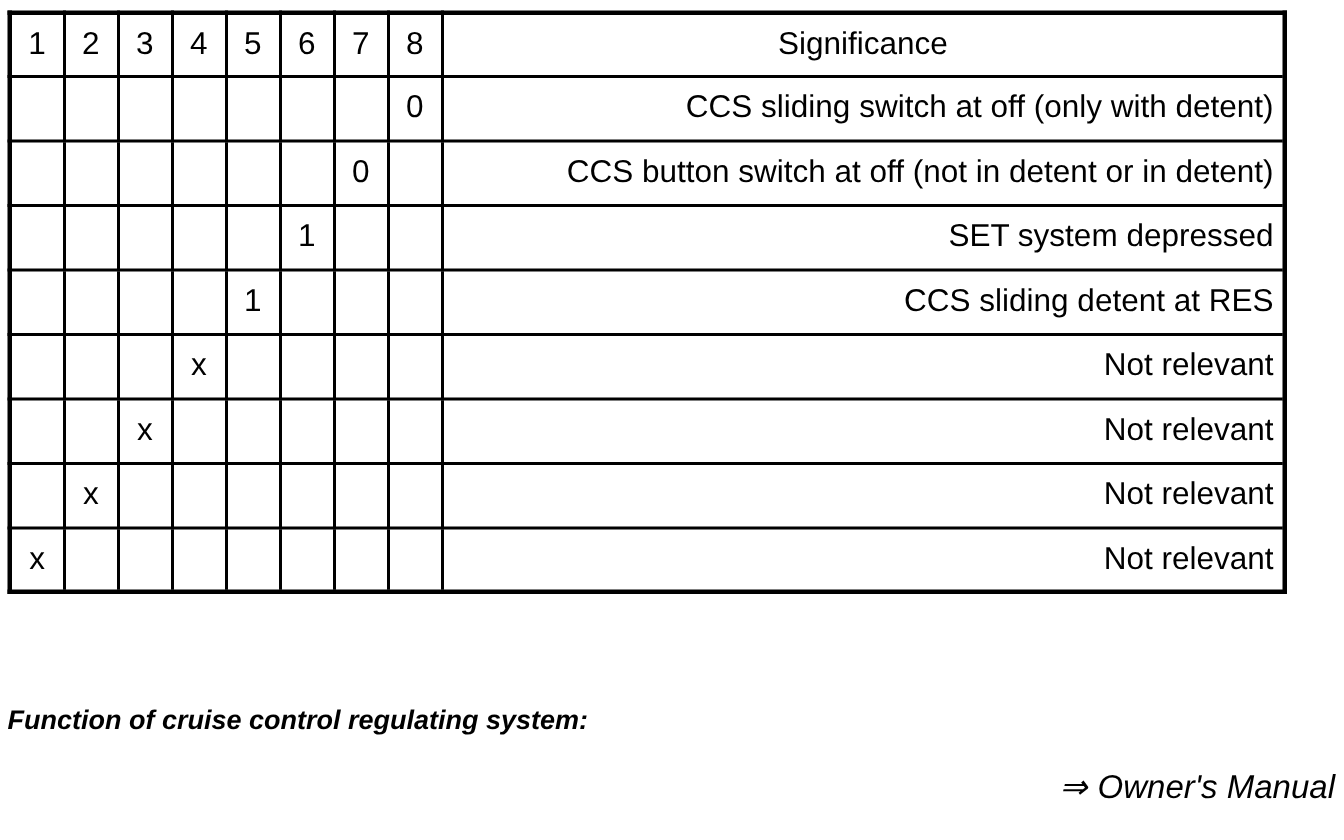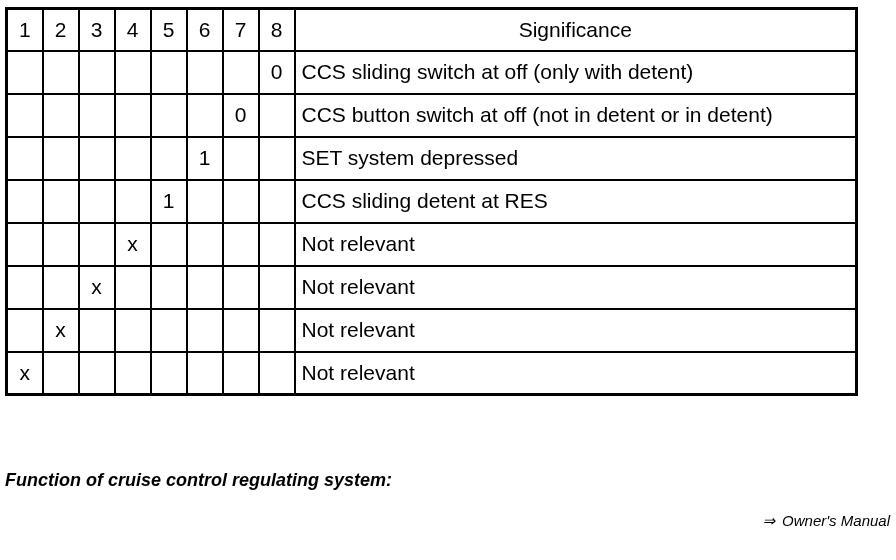--- a/index.html
+++ b/index.html
@@ -32,34 +32,34 @@
     border-bottom: 3px solid #000;
   }
   .bits-row th {
     height: 42px;
     font-weight: normal;
     text-align: center;
   }
   tbody td { height: 43px; }
   td.bit { text-align: center; }
   td.sig, th.sig-head { padding-left: 6px; padding-right: 6px; }
-  td.sig { text-align: left; }
+  td.sig { text-align: right; }
   th.sig-head { text-align: center; }
   .caption {
     position: absolute;
     left: 5px; top: 470px;
     font-weight: bold;
     font-style: italic;
     font-size: 18px;
   }
   .manual-ref {
     position: absolute;
     right: 6px; top: 512px;
     font-style: italic;
-    font-size: 15px;
+    font-size: 22px;
     text-align: right;
   }
   .manual-ref .arrow { margin-right: 7px; }
 </style>
 </head>
 <body>
 
 <table class="sig-table">
   <colgroup>
     <col style="width:36px">

